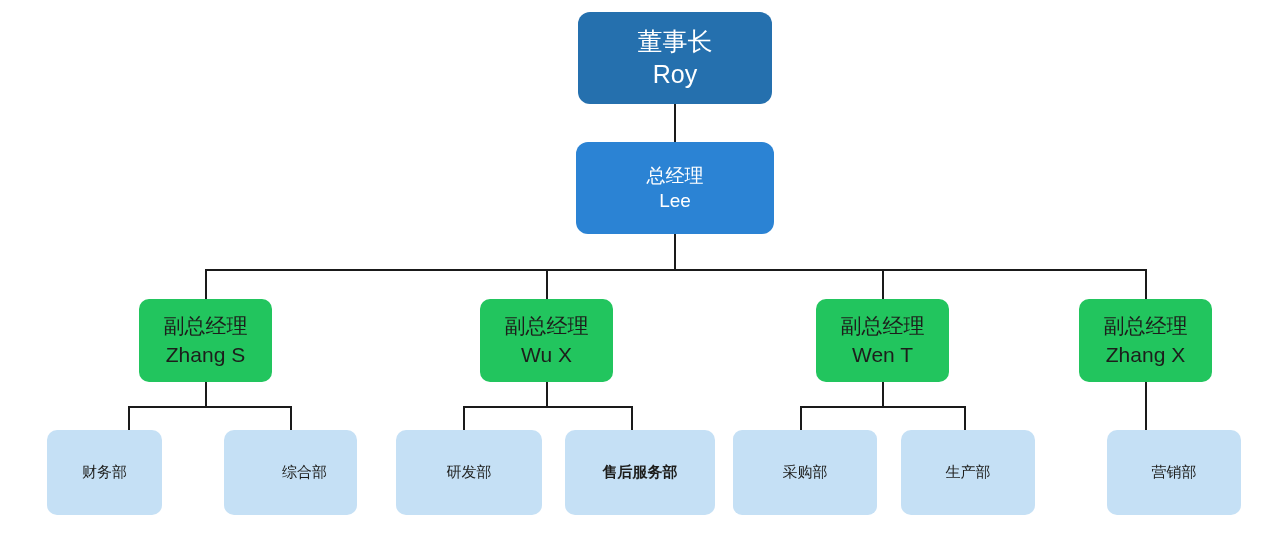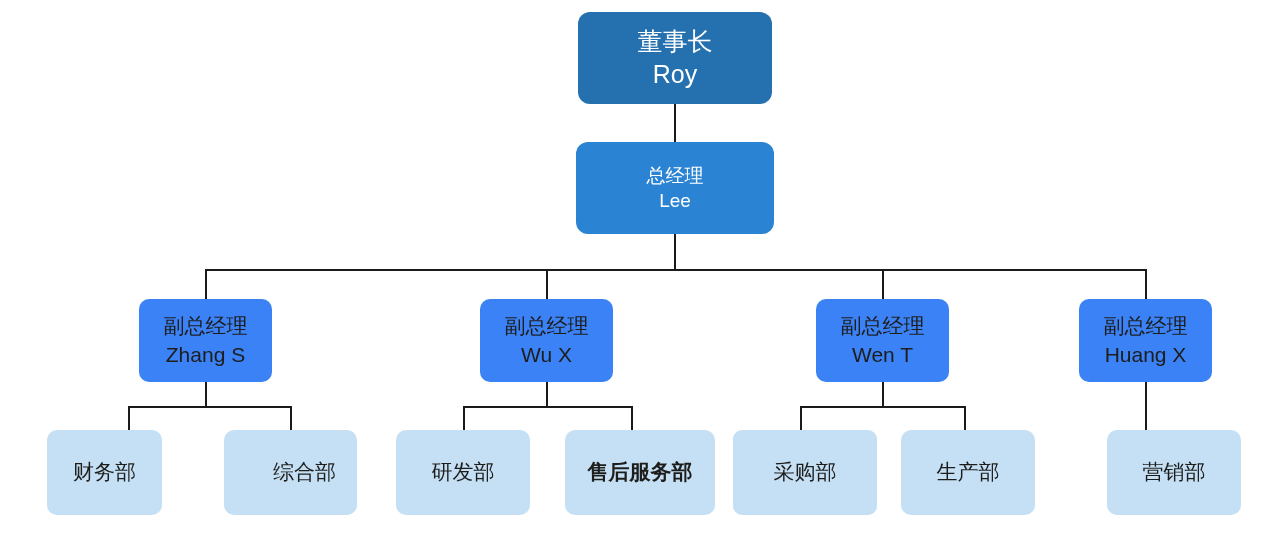--- a/index.html
+++ b/index.html
@@ -44,29 +44,29 @@
   }
   
   .lvl1 {
     background: #2b83d4;
     color: #ffffff;
     font-size: 19px;
     border-radius: 12px;
   }
   
   .lvl2 {
-    background: #3b82f6;
+    background: #22c55e;
     color: #1d1d1b;
     font-size: 21px;
   }
   
   .lvl3 {
     background: #c5e0f5;
     color: #1d1d1b;
-    font-size: 21px;
+    font-size: 15px;
   }
 
   
   .conn {
     position: absolute;
     background: #1a1a1a;
     z-index: 1;
   }
   .conn-v { width: 2px; }
   .conn-h { height: 2px; }
@@ -124,32 +124,32 @@
     <span class="line2">Wu X</span>
   </div>
 
   <div class="node lvl2" style="left:816px; top:299px; width:133px; height:83px;">
     <span class="line1">副总经理</span>
     <span class="line2">Wen T</span>
   </div>
 
   <div class="node lvl2" style="left:1079px; top:299px; width:133px; height:83px;">
     <span class="line1">副总经理</span>
-    <span class="line2">Huang X</span>
+    <span class="line2">Zhang X</span>
   </div>
 
   <div class="node lvl3" style="left:47px; top:430px; width:115px; height:85px;">
     <span class="line1">财务部</span>
   </div>
 
   <div class="node lvl3" style="left:224px; top:430px; width:133px; height:85px;padding-left:28px;">
     <span class="line1">综合部</span>
   </div>
 
-  <div class="node lvl3" style="left:396px; top:430px; width:134px; height:85px;">
+  <div class="node lvl3" style="left:396px; top:430px; width:146px; height:85px;">
     <span class="line1">研发部</span>
   </div>
 
   <div class="node lvl3" style="left:565px; top:430px; width:150px; height:85px;font-weight:bold;">
     <span class="line1">售后服务部</span>
   </div>
 
   <div class="node lvl3" style="left:733px; top:430px; width:144px; height:85px;border-radius:9px;">
     <span class="line1">采购部</span>
   </div>

